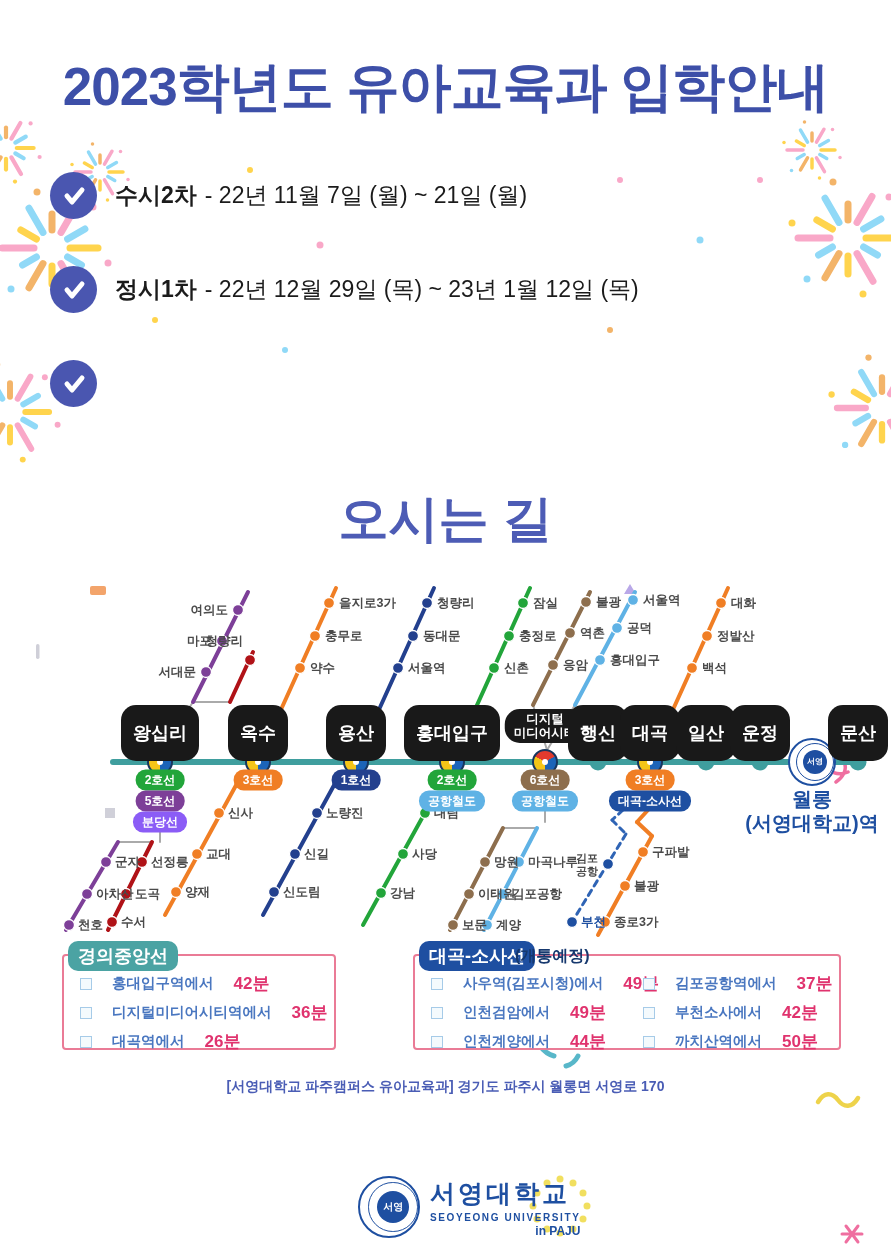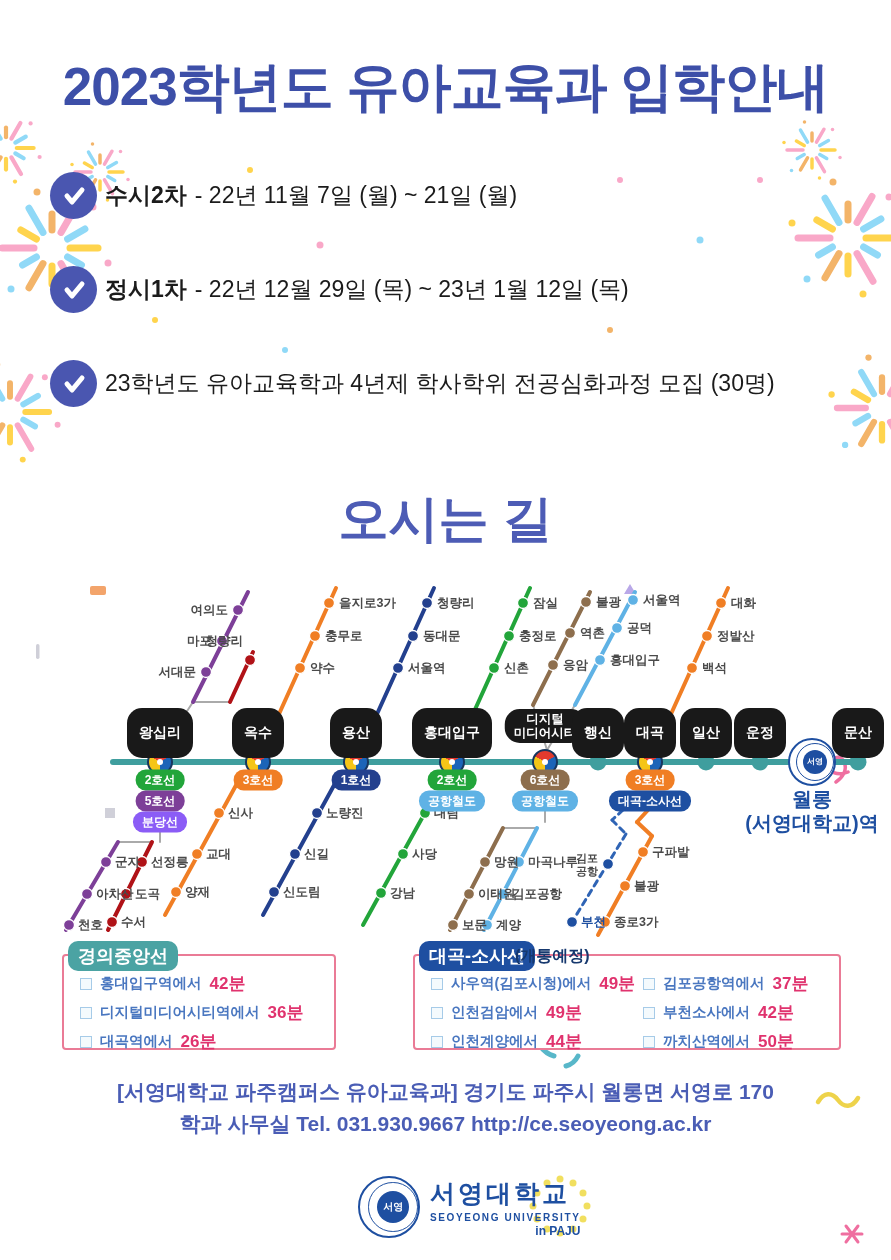--- a/index.html
+++ b/index.html
@@ -5,57 +5,57 @@
   html,body{margin:0;padding:0;}
   .poster{position:relative;width:891px;height:1260px;background:#ffffff;overflow:hidden;
           font-family:"Liberation Sans","DejaVu Sans",sans-serif;}
   .layer{position:absolute;inset:0;}
   #decor{z-index:0;}
   #map-svg{z-index:2;}
   #map-layer{z-index:3;}
   .content{z-index:4;}
   .title{position:absolute;top:52px;left:0;width:100%;text-align:center;
          font-size:53px;font-weight:800;letter-spacing:-1px;color:var(--title);}
-  .bullet{position:absolute;left:50px;display:flex;align-items:center;gap:8px;}
+  .bullet{position:absolute;left:50px;display:flex;align-items:center;gap:18px;}
   .b1{top:172px;} .b2{top:266px;} .b3{top:360px;}
   .chk{width:47px;height:47px;border-radius:50%;background:var(--check);flex:0 0 auto;
        display:flex;align-items:center;justify-content:center;}
   .btxt{font-size:23px;color:#1b1b1b;font-weight:500;white-space:nowrap;}
   .btxt .lbl{font-weight:800;margin-right:8px;}
   .btxt .lbl:empty{margin-right:0;}
   .heading{position:absolute;top:486px;left:0;width:100%;text-align:center;
            font-size:50px;font-weight:800;color:var(--heading);}
   
   .capsule{position:absolute;transform:translate(-50%,-50%);background:#191919;color:#fff;
-           border-radius:15px;padding:16px 12px;font-size:14px;font-weight:700;white-space:nowrap;text-align:center;}
+           border-radius:15px;padding:16px 12px;font-size:18px;font-weight:700;white-space:nowrap;text-align:center;}
   .capsule.two{padding:3px 9px;font-size:12.5px;line-height:14px;}
   .badge{position:absolute;transform:translate(-50%,-50%);color:#fff;border-radius:10px;
          padding:2px 9px;font-size:12px;font-weight:700;white-space:nowrap;}
   .transfer{position:absolute;width:22px;height:22px;border-radius:50%;transform:translate(-50%,-50%);
             border:2px solid #17365e;background:conic-gradient(from -60deg,#e23a2e 0 120deg,#1c64b8 120deg 240deg,#f5c518 240deg 360deg);
             display:flex;align-items:center;justify-content:center;}
   .transfer i{width:6px;height:6px;border-radius:50%;background:#fff;}
   .tdot{position:absolute;width:17px;height:17px;border-radius:50%;background:var(--teal);transform:translate(-50%,-50%);}
   .seal{position:absolute;border-radius:50%;background:#fff;border:2.5px solid var(--daegok);
         display:flex;align-items:center;justify-content:flex-end;transform:translate(-50%,-50%);}
   .seal .ring{border-radius:50%;border:1px solid var(--daegok);width:82%;height:82%;
         display:flex;align-items:center;justify-content:center;}
   .seal .core{border-radius:50%;background:var(--daegok);color:#fff;font-weight:800;
         display:flex;align-items:center;justify-content:center;}
   
   .ibox{position:absolute;border:2px solid var(--box_border);border-radius:4px;background:#fff;}
   .ibox-badge{position:absolute;transform:translateY(-50%);color:#fff;font-size:18px;font-weight:700;
               border-radius:10px;padding:3px 10px;white-space:nowrap;}
   .ibox-note{position:absolute;transform:translateY(-50%);color:var(--note);font-size:16px;font-weight:800;white-space:nowrap;}
-  .irow{display:flex;align-items:center;gap:8px;margin-bottom:6px;white-space:nowrap;}
+  .irow{display:flex;align-items:center;gap:20px;margin-bottom:6px;white-space:nowrap;}
   .cbx{width:10px;height:10px;border:1.5px solid #a6cbe8;background:#f4fafd;flex:0 0 auto;}
   .ifrom{font-size:14.5px;font-weight:700;color:var(--from_label);}
   .itime{font-size:17px;font-weight:800;color:var(--time);}
   .icol{position:absolute;top:16px;}
-  .footer1,.footer2{position:absolute;left:0;width:100%;text-align:center;color:var(--footer);font-weight:600;font-size:21px;}
+  .footer1,.footer2{position:absolute;left:0;width:100%;text-align:center;color:var(--footer);font-weight:600;font-size:14px;}
   .footer1{top:1078px;} .footer2{top:1110px;}
   .uni-logo{position:absolute;top:1176px;left:358px;display:flex;align-items:center;gap:10px;}
   .logo-text{display:flex;flex-direction:column;align-items:flex-start;}
   .logo-ko{font-size:25px;font-weight:800;color:var(--daegok);letter-spacing:3px;}
   .logo-en{font-size:10px;font-weight:700;color:var(--daegok);letter-spacing:1.6px;margin-top:2px;}
   .logo-campus{font-size:12px;font-weight:800;color:var(--daegok);align-self:flex-end;margin-top:1px;}
 </style>
 </head>
 <body style="--title: #3d4fa8; --heading: #4d5cb5; --footer: #4a5db5; --check: #4a56b0; --time: #e0336e; --from_label: #4a77c0; --box_border: #ea7b96; --kyungui: #4ba3a3; --daegok: #1e4fa1; --note: #16386e; --teal: #3f9e9e;">
 
@@ -145,21 +145,20 @@
         </svg>
     </div>
     <div class="btxt"><span class="lbl">정시1차</span><span>-  22년 12월 29일 (목) ~ 23년 1월 12일 (목)</span></div>
   </div>
   <div class="bullet b3 content">
     <div class="chk">
       <svg width="26" height="26" viewBox="-13 -13 26 26">
           <path d="M-7,0 L-2,6 L8,-6" stroke="#fff" stroke-width="5" fill="none" stroke-linecap="round" stroke-linejoin="round"></path>
         </svg>
     </div>
-    <div class="btxt"><span class="lbl"></span><span>23학년도 유아교육학과 4년제 학사학위 전공심화과정 모집 (30명)</span></div>
   </div>
 
   <div class="heading content">오시는 길</div>
 
   <svg id="map-svg" class="layer" width="891" height="1260" viewBox="0 0 891 1260">
       <line x1="113" y1="762" x2="860" y2="762" stroke="#3f9e9e" stroke-width="6" stroke-linecap="round"></line>
       <line x1="163" y1="748" x2="193" y2="702" stroke="#aaaaaa" stroke-width="2" stroke-linecap="round"></line>
       <line x1="193" y1="702" x2="230" y2="702" stroke="#aaaaaa" stroke-width="2" stroke-linecap="round"></line>
       <line x1="193" y1="702" x2="248" y2="592" stroke="#7d3f98" stroke-width="4" stroke-linecap="round"></line>
       <line x1="230" y1="702" x2="253" y2="652" stroke="#b01217" stroke-width="4" stroke-linecap="round"></line>
@@ -414,21 +413,20 @@
       </div>
       <div class="irow">
         <span class="cbx"></span>
         <span class="ifrom">까치산역에서</span>
         <span class="itime">50분</span>
       </div>
     </div>
   </div>
 
   <div class="footer1 content">[서영대학교 파주캠퍼스 유아교육과] 경기도 파주시 월롱면 서영로 170</div>
-  <div class="footer2 content">학과 사무실 Tel. 031.930.9667   http://ce.seoyeong.ac.kr</div>
 
   <div class="uni-logo content">
     <div class="seal" style="position:relative;width:58px;height:58px;transform:none;">
       <div class="ring">
           <div class="core" style="width:32px;height:32px;font-size:10px;">
         <span>서영</span>
       </div>
         </div>
     </div>
     <div class="logo-text">

